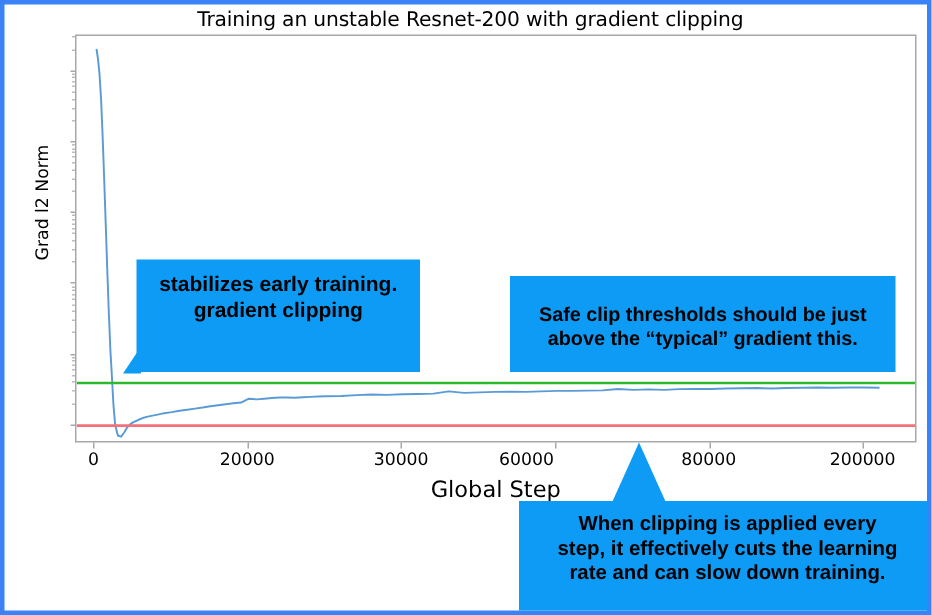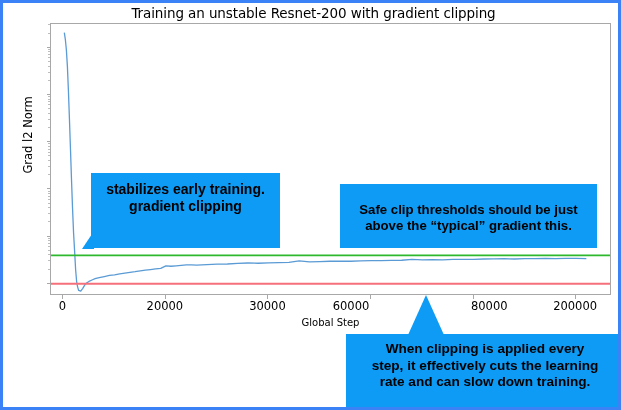--- a/index.html
+++ b/index.html
@@ -65,21 +65,21 @@
     width: 2px; height: 1px;
     background: #bdbdbd;
     left: 45px;
   }
   
   #xlabel {
     position: absolute;
     left: 47px; top: 314px;
     width: 561px;
     text-align: center;
-    font-size: 10px;
+    font-size: 15px;
     color: #000000;
   }
   .xtick-label {
     position: absolute;
     top: 296px;
     width: 70px;
     margin-left: -35px;
     text-align: center;
     font-size: 11.5px;
     color: #000000;
@@ -240,21 +240,21 @@
 
   <div id="xtick-layer">
       <div class="xtick-label" style="left: 59.3071px;">0</div>
       <div class="xtick-mark" style="left: 59.3071px;"></div>
       <div class="xtick-label" style="left: 161.867px;">20000</div>
       <div class="xtick-mark" style="left: 161.867px;"></div>
       <div class="xtick-label" style="left: 264.426px;">30000</div>
       <div class="xtick-mark" style="left: 264.426px;"></div>
       <div class="xtick-label" style="left: 348px;">60000</div>
       <div class="xtick-mark" style="left: 366.985px;"></div>
-      <div class="xtick-label" style="left: 469.545px; text-align: right;">80000</div>
+      <div class="xtick-label" style="left: 469.545px;">80000</div>
       <div class="xtick-mark" style="left: 469.545px;"></div>
       <div class="xtick-label" style="left: 572.104px;">200000</div>
       <div class="xtick-mark" style="left: 572.104px;"></div>
     </div>
   <div id="xlabel">Global Step</div>
 
 
   <div class="callout-tail" id="callout-1-tail"></div>
   <div class="callout" id="callout-1">
       <div>stabilizes early training.</div>

